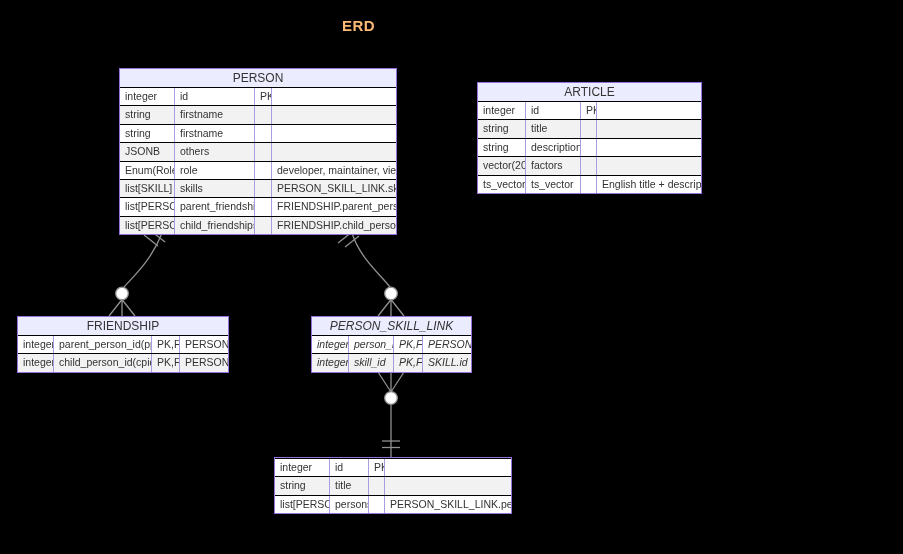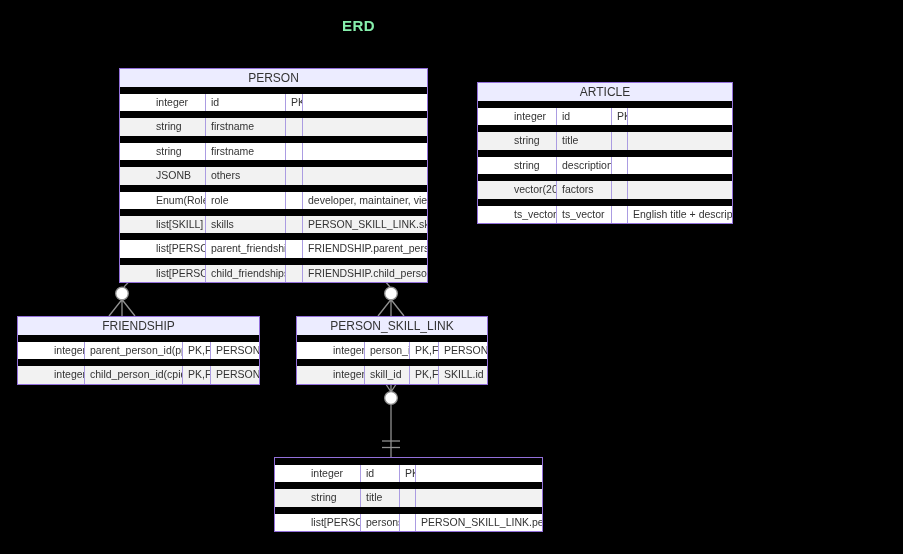--- a/index.html
+++ b/index.html
@@ -6,21 +6,21 @@
   body {
     width:903px; height:554px;
     background:#000000;
     font-family:"Liberation Sans", sans-serif;
     position:relative;
     overflow:hidden;
   }
   .diagram-title {
     position:absolute; left:0; top:17px; width:717px;
     text-align:center;
-    font-size:15px; font-weight:bold; color:#86efac;
+    font-size:15px; font-weight:bold; color:#fdba74;
     letter-spacing:0.5px;
   }
   svg.edges { position:absolute; left:0; top:0; width:903px; height:554px; }
   svg.edges path, svg.edges line { stroke:#909090; stroke-width:1.3; fill:none; }
   svg.edges circle { stroke:#909090; stroke-width:1.3; fill:#ffffff; }
 
   .entity {
     position:absolute;
     border:1.5px solid #9370db;
     background:#0f172a;
@@ -29,23 +29,22 @@
   .ent-header {
     background:#ececff;
     text-align:center;
     font-size:12px; color:#333333;
     height:18px; line-height:18px;
     white-space:nowrap;
   }
   .ent-row {
     display:grid;
     grid-template-columns:var(--cols);
-    border-top:7px solid #000000;
+    border-top:1px solid #000000;
     background:#ffffff;
-    padding-left:31px;
   }
   .ent-row.alt { background:#f2f2f2; }
   .cell {
     box-sizing:border-box;
     height:17.4px; line-height:17.8px;
     font-size:10.5px; color:#333333;
     padding-left:5px; padding-right:3px;
     border-right:1px solid #ab9ce2;
     white-space:nowrap; overflow:hidden;
   }
@@ -178,21 +177,21 @@
       <div class="cell">PERSON.id</div>
     </div>
     <div class="ent-row alt">
       <div class="cell">integer</div>
       <div class="cell">child_person_id(cpid)</div>
       <div class="cell">PK,FK</div>
       <div class="cell">PERSON.id</div>
     </div>
   </div>
 
-<div class="entity" style="left:296px; top:316px; --cols:37px 45px 29px 48px;">
+<div class="entity" style="left:311px; top:316px;font-style:italic; --cols:37px 45px 29px 48px;">
     <div class="ent-header">PERSON_SKILL_LINK</div>
     <div class="ent-row">
       <div class="cell">integer</div>
       <div class="cell">person_id</div>
       <div class="cell">PK,FK</div>
       <div class="cell">PERSON.id</div>
     </div>
     <div class="ent-row alt">
       <div class="cell">integer</div>
       <div class="cell">skill_id</div>

